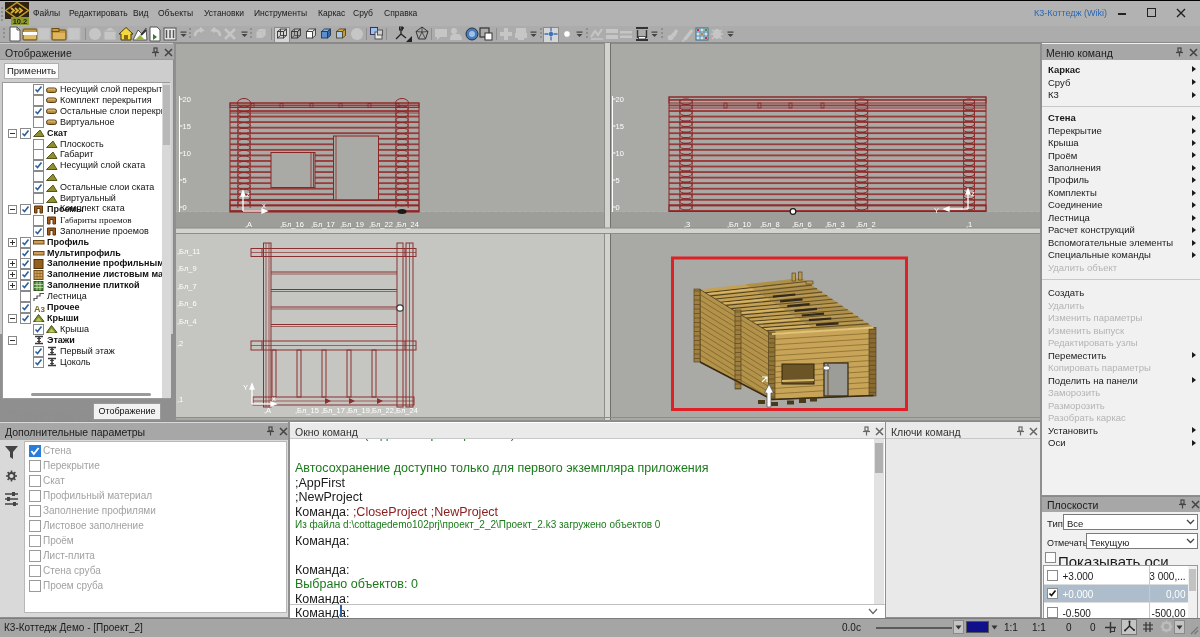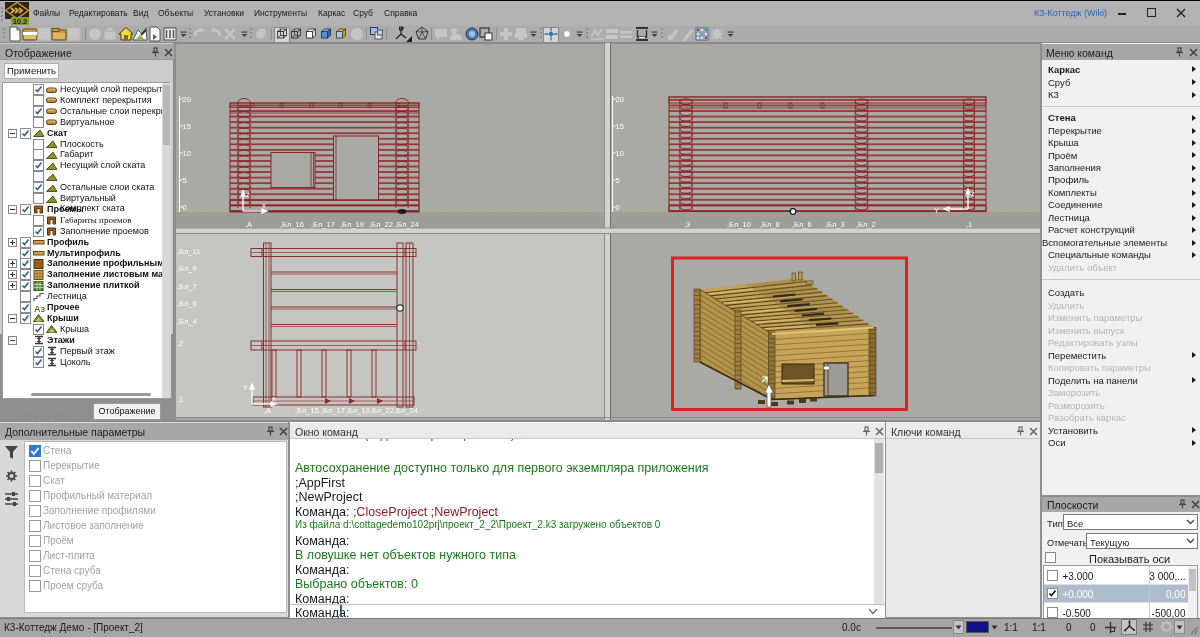--- a/index.html
+++ b/index.html
@@ -963,21 +963,21 @@
 <div class="tx" style="left:6px;top:131.4px;font-size:9.5px;color:#1a1a1a;">Профиль</div>
 <span style="position:absolute;left:150px;top:134.20000000000002px;width:0;height:0;border-left:4px solid #1a1a1a;border-top:3.5px solid transparent;border-bottom:3.5px solid transparent;"></span>
 <div class="tx" style="left:6px;top:144px;font-size:9.5px;color:#1a1a1a;">Комплекты</div>
 <span style="position:absolute;left:150px;top:146.8px;width:0;height:0;border-left:4px solid #1a1a1a;border-top:3.5px solid transparent;border-bottom:3.5px solid transparent;"></span>
 <div class="tx" style="left:6px;top:156.4px;font-size:9.5px;color:#1a1a1a;">Соединение</div>
 <span style="position:absolute;left:150px;top:159.20000000000002px;width:0;height:0;border-left:4px solid #1a1a1a;border-top:3.5px solid transparent;border-bottom:3.5px solid transparent;"></span>
 <div class="tx" style="left:6px;top:169px;font-size:9.5px;color:#1a1a1a;">Лестница</div>
 <span style="position:absolute;left:150px;top:171.8px;width:0;height:0;border-left:4px solid #1a1a1a;border-top:3.5px solid transparent;border-bottom:3.5px solid transparent;"></span>
 <div class="tx" style="left:6px;top:181.3px;font-size:9.5px;color:#1a1a1a;">Расчет конструкций</div>
 <span style="position:absolute;left:150px;top:184.10000000000002px;width:0;height:0;border-left:4px solid #1a1a1a;border-top:3.5px solid transparent;border-bottom:3.5px solid transparent;"></span>
-<div class="tx" style="left:0;top:193.8px;font-size:9.5px;color:#1a1a1a;">Вспомогательные элементы</div>
+<div class="tx" style="left:6px;top:193.8px;font-size:9.5px;color:#1a1a1a;">Вспомогательные элементы</div>
 <span style="position:absolute;left:150px;top:196.60000000000002px;width:0;height:0;border-left:4px solid #1a1a1a;border-top:3.5px solid transparent;border-bottom:3.5px solid transparent;"></span>
 <div class="tx" style="left:6px;top:206.2px;font-size:9.5px;color:#1a1a1a;">Специальные команды</div>
 <span style="position:absolute;left:150px;top:209.0px;width:0;height:0;border-left:4px solid #1a1a1a;border-top:3.5px solid transparent;border-bottom:3.5px solid transparent;"></span>
 <div class="tx" style="left:6px;top:218.7px;font-size:9.5px;color:#b4b4b4;">Удалить объект</div>
 <div class="ab" style="left:0;top:235.5px;width:158px;height:1px;background:#c8c8c8;"></div>
 <div class="tx" style="left:6px;top:244px;font-size:9.5px;color:#1a1a1a;">Создать</div>
 <div class="tx" style="left:6px;top:256.5px;font-size:9.5px;color:#b4b4b4;">Удалить</div>
 <div class="tx" style="left:6px;top:269px;font-size:9.5px;color:#b4b4b4;">Изменить параметры</div>
 <div class="tx" style="left:6px;top:281.5px;font-size:9.5px;color:#b4b4b4;">Изменить выпуск</div>
 <div class="tx" style="left:6px;top:294px;font-size:9.5px;color:#b4b4b4;">Редактировать узлы</div>
@@ -1011,21 +1011,21 @@
 <svg class="ab" style="left:144px;top:22px" width="9" height="6" viewBox="0 0 9 6">
       <polyline points="1,1 4.5,4.5 8,1" fill="none" stroke="#444" stroke-width="1.3"></polyline>
     </svg>
 <div class="tx" style="left:5px;top:40.5px;font-size:9px;color:#1a1a1a;">Отмечать</div>
 <div class="ab" style="left:44px;top:36px;width:112px;height:16px;background:#fff;border:1px solid #7a7a7a;"></div>
 <div class="tx" style="left:48px;top:40px;font-size:9.5px;color:#1a1a1a;">Текущую</div>
 <svg class="ab" style="left:144px;top:41px" width="9" height="6" viewBox="0 0 9 6">
       <polyline points="1,1 4.5,4.5 8,1" fill="none" stroke="#444" stroke-width="1.3"></polyline>
     </svg>
 <span style="position:absolute;left:3px;top:55px;width:11px;height:11px;background:#fff;border:1px solid #8a8a8a;box-sizing:border-box;"></span>
-<div class="tx" style="left:16px;top:55.5px;font-size:11px;color:#1a1a1a;margin-left:31px;">Показывать оси</div>
+<div class="tx" style="left:16px;top:55.5px;font-size:15px;color:#1a1a1a;">Показывать оси</div>
 <div class="ab" style="left:0.5px;top:68px;width:155px;height:54px;background:#fff;border:1px solid #9a9a9a;">
 <div class="ab" style="left:0;top:0px;width:153px;height:18.6px;background:#fff;border-bottom:1px solid #ddd;"></div>
 <span style="position:absolute;left:3px;top:3.5px;width:11px;height:11px;background:#fff;border:1px solid #8a8a8a;box-sizing:border-box;"></span>
 <div class="tx" style="left:19px;top:4.5px;font-size:10px;color:#1a1a1a;">+3.000</div>
 <div class="tx" style="left:142px;top:4.5px;font-size:10px;color:#1a1a1a;transform:translateX(-100%);">3 000,...</div>
 <div class="ab" style="left:0;top:18.6px;width:153px;height:18.6px;background:#aebdcb;border-bottom:1px solid #ddd;"></div>
 <span style="position:absolute;left:3px;top:22.1px;width:11px;height:11px;background:#fff;border:1px solid #8a8a8a;box-sizing:border-box;">
         <svg width="9" height="9" viewBox="0 0 9 9" style="position:absolute;left:0;top:0">
           <polyline points="1.5,4.5 3.5,6.5 7.5,1.5" fill="none" stroke="#111" stroke-width="1.6"></polyline>
         </svg>
@@ -1102,21 +1102,20 @@
       <path d="M1,1 L8,8 M8,1 L1,8" stroke="#666" stroke-width="1.5"></path>
     </svg>
 <div class="ab" style="left:0;top:17px;width:583px;height:165px;overflow:hidden;">
 <div class="tx" style="left:5px;top:-12px;font-size:12.5px;color:#1a7a1a;">ию Unicode (кодовая страница 65001)</div>
 <div class="tx" style="left:5px;top:22.45px;font-size:12.5px;color:#1a7a1a;">Автосохранение доступно только для первого экземпляра приложения</div>
 <div class="tx" style="left:5px;top:36.9px;font-size:12.5px;color:#1a1a1a;">;AppFirst</div>
 <div class="tx" style="left:5px;top:51.349999999999994px;font-size:12.5px;color:#1a1a1a;">;NewProject</div>
 <div class="tx" style="left:5px;top:65.8px;font-size:12.5px;color:#1a1a1a;">Команда: <span style="color:#8b2020">;CloseProject ;NewProject</span></div>
 <div class="tx" style="left:5px;top:80.25px;font-size:10px;color:#1a7a1a;">Из файла d:\cottagedemo102prj\проект_2_2\Проект_2.k3 загружено объектов 0</div>
 <div class="tx" style="left:5px;top:94.7px;font-size:12.5px;color:#1a1a1a;">Команда:</div>
-<div class="tx" style="left:5px;top:109.15px;font-size:12.5px;color:#1a7a1a;">В ловушке нет объектов нужного типа</div>
 <div class="tx" style="left:5px;top:123.60000000000001px;font-size:12.5px;color:#1a1a1a;">Команда:</div>
 <div class="tx" style="left:5px;top:138.05px;font-size:12.5px;color:#1a7a1a;">Выбрано объектов: 0</div>
 <div class="tx" style="left:5px;top:152.5px;font-size:12.5px;color:#1a1a1a;">Команда:</div>
 </div>
 <div class="ab" style="left:584px;top:17px;width:10px;height:165px;background:#e2e2e2;"></div>
 <div class="ab" style="left:585px;top:21px;width:8px;height:30px;background:#b0b0b0;"></div>
 <div class="ab" style="left:0;top:182px;width:595px;height:14px;background:#fff;border-top:1px solid #c0c0c0;"></div>
 <div class="tx" style="left:5px;top:183.5px;font-size:12.5px;color:#1a1a1a;">Команда:</div>
 <div class="ab" style="left:50px;top:183px;width:1.5px;height:12px;background:#2a5fa8;"></div>
 <svg class="ab" style="left:578px;top:186px" width="10" height="7" viewBox="0 0 10 7">

